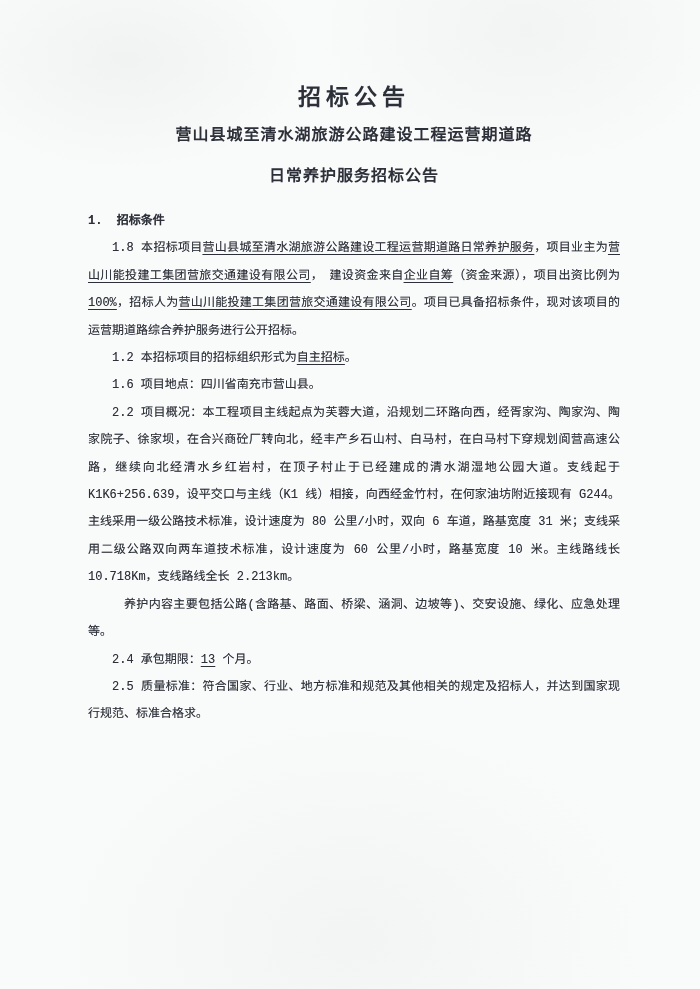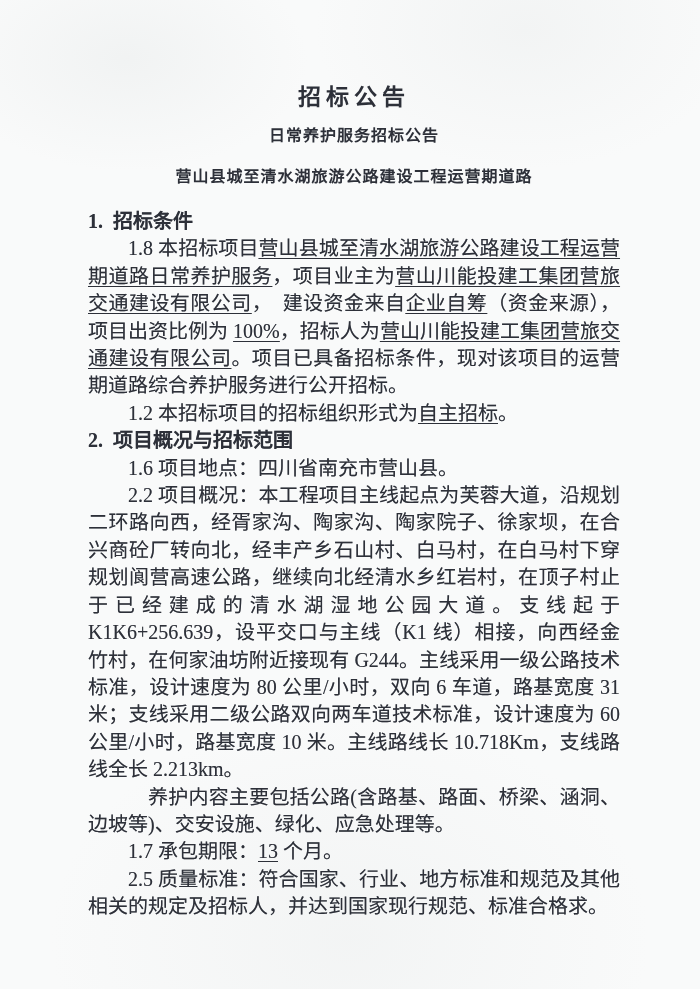--- a/index.html
+++ b/index.html
@@ -11,20 +11,21 @@
   .page {
     position:relative;
     width:700px; height:989px;
     background:
       radial-gradient(ellipse 260px 160px at 18% 6%, rgba(222,226,226,0.30), transparent 70%),
       radial-gradient(ellipse 300px 200px at 75% 3%, rgba(222,226,226,0.25), transparent 70%),
       radial-gradient(ellipse 400px 300px at 50% 95%, rgba(228,231,231,0.30), transparent 75%),
       #f9fafa;
     overflow:hidden;
     color:#2d3039;
+    font-family:Liberation Mono, monospace;
   }
   .content {
     position:absolute;
     left:88px; top:78px; width:532px;
   }
   .doc-title {
     margin:0 0 14px 0;
     font-size:23px;
     font-weight:bold;
     text-align:center;
@@ -34,46 +35,45 @@
     margin:0 0 21px 0;
     font-size:16px;
     font-weight:bold;
     text-align:center;
     letter-spacing:1px;
     line-height:20px;
   }
   .doc-body { margin-top:18px; }
   .doc-body p {
     margin:0;
-    font-size:20px;
+    font-size:12px;
     line-height:27.4px;
     text-align:justify;
     white-space:pre-wrap;
     text-shadow:0 0 0.5px rgba(45,48,57,0.45);
   }
   .doc-body p.heading { font-weight:bold; }
   .doc-body u {
     text-decoration:underline;
     text-decoration-thickness:1px;
     text-underline-offset:3px;
   }
 </style>
 </head>
 <body>
 
 <div class="page" style="color: rgb(45, 48, 57);">
   <div class="content">
     <h1 class="doc-title">招标公告</h1>
+    <h2 class="doc-subtitle">营山县城至清水湖旅游公路建设工程运营期道路</h2>
     <h2 class="doc-subtitle">日常养护服务招标公告</h2>
-    <h2 class="doc-subtitle">营山县城至清水湖旅游公路建设工程运营期道路</h2>
     <div class="doc-body" id="doc-body">
         <p class="heading"><span>1.  招标条件</span></p>
         <p class="body" style="text-indent: 2em;"><span>1.8 本招标项目</span><u>营山县城至清水湖旅游公路建设工程运营期道路日常养护服务</u><span>，项目业主为</span><u>营山川能投建工集团营旅交通建设有限公司</u><span>，　建设资金来自</span><u>企业自筹</u><span>（资金来源），项目出资比例为 </span><u>100%</u><span>，招标人为</span><u>营山川能投建工集团营旅交通建设有限公司</u><span>。项目已具备招标条件，现对该项目的运营期道路综合养护服务进行公开招标。</span></p>
         <p class="body" style="text-indent: 2em;"><span>1.2 本招标项目的招标组织形式为</span><u>自主招标</u><span>。</span></p>
-        <p class="heading"><span>2.  项目概况与招标范围</span></p>
         <p class="body" style="text-indent: 2em;"><span>1.6 项目地点：四川省南充市营山县。</span></p>
         <p class="body" style="text-indent: 2em;"><span>2.2 项目概况：本工程项目主线起点为芙蓉大道，沿规划二环路向西，经胥家沟、陶家沟、陶家院子、徐家坝，在合兴商砼厂转向北，经丰产乡石山村、白马村，在白马村下穿规划阆营高速公路，继续向北经清水乡红岩村，在顶子村止于已经建成的清水湖湿地公园大道。支线起于 K1K6+256.639，设平交口与主线（K1 线）相接，向西经金竹村，在何家油坊附近接现有 G244。主线采用一级公路技术标准，设计速度为 80 公里/小时，双向 6 车道，路基宽度 31 米；支线采用二级公路双向两车道技术标准，设计速度为 60 公里/小时，路基宽度 10 米。主线路线长 10.718Km，支线路线全长 2.213km。</span></p>
         <p class="body" style="text-indent: 3em;"><span>养护内容主要包括公路(含路基、路面、桥梁、涵洞、边坡等)、交安设施、绿化、应急处理等。</span></p>
-        <p class="body" style="text-indent: 2em;"><span>1.7 承包期限：</span><u>13</u><span> 个月。</span></p>
+        <p class="body" style="text-indent: 2em;"><span>2.4 承包期限：</span><u>13</u><span> 个月。</span></p>
         <p class="body" style="text-indent: 2em;"><span>2.5 质量标准：符合国家、行业、地方标准和规范及其他相关的规定及招标人，并达到国家现行规范、标准合格求。</span></p>
       </div>
   </div>
 </div>
 
 </body></html>

